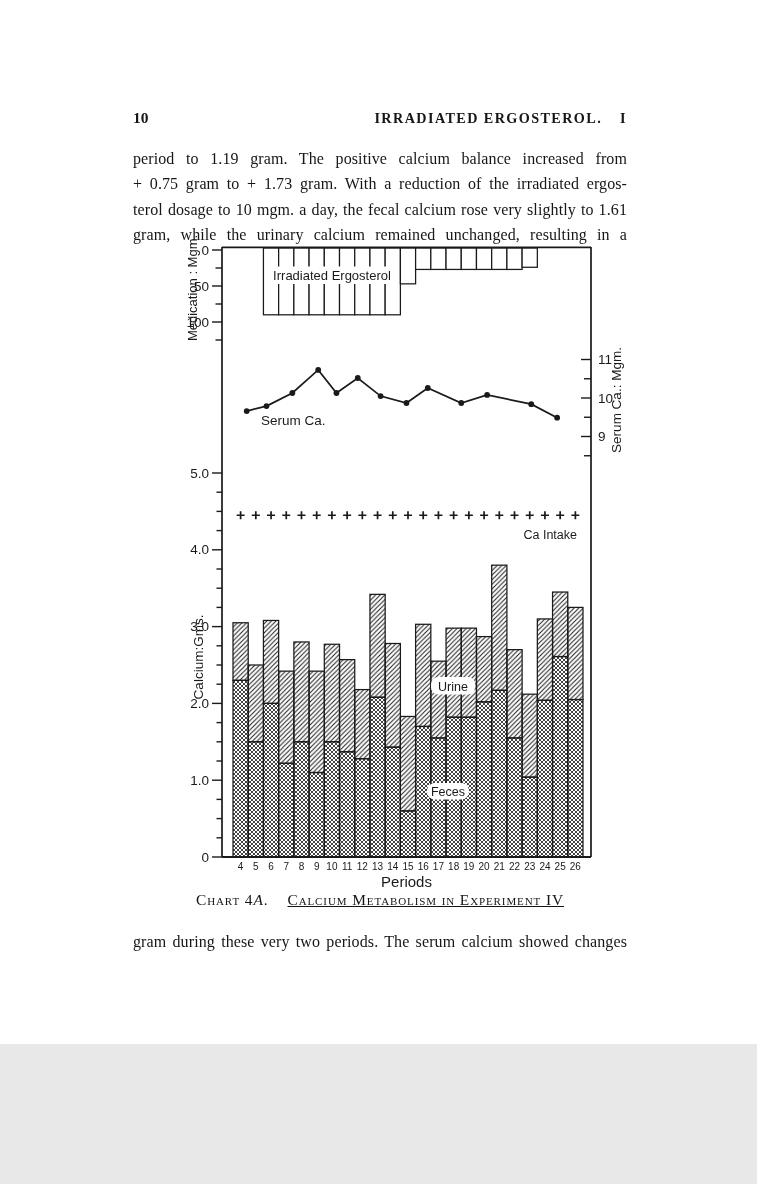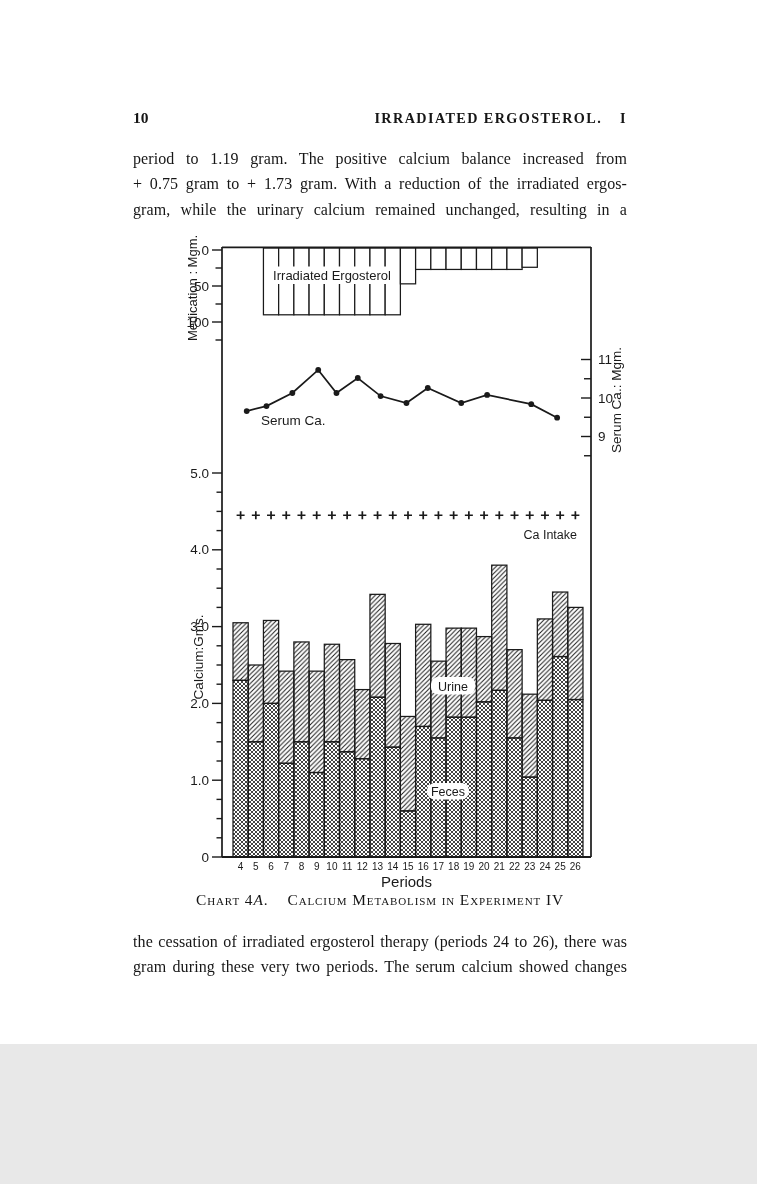--- a/index.html
+++ b/index.html
@@ -9,38 +9,39 @@
   .rh{position:absolute;top:110px;left:133px;width:494px;text-align:right;
       font-weight:bold;font-size:14.2px;letter-spacing:1.4px;}
   .rh .rh-num{margin-left:18px;}
   .para{position:absolute;left:133px;width:494px;}
   .para-top{top:146px;}
   .para-bottom{top:929px;}
   .jline{text-align:justify;text-align-last:justify;font-size:16px;
          line-height:25.4px;letter-spacing:0.1px;}
   .caption{position:absolute;top:891px;left:110px;width:540px;text-align:center;
            font-variant:small-caps;font-size:15.4px;letter-spacing:0.9px;color:#141414;}
-  .caption .cap-title{margin-left:19px;}
+  .caption .cap-title{margin-left:19px;text-decoration:underline;}
   .caption i{font-family:"Liberation Serif",serif;}
   #chart{position:absolute;left:0;top:0;}
   #chart text{font-family:"Liberation Sans",sans-serif;fill:#1a1a1a;}
 </style>
 </head>
 <body>
 
 <div class="page">
 
   <span class="pageno">10</span>
   <div class="rh">
     <span>IRRADIATED ERGOSTEROL.</span><span class="rh-num">I</span>
   </div>
 
   <div class="para para-top">
     <div class="jline">period to 1.19 gram.  The positive calcium balance increased from</div>
     <div class="jline">+ 0.75 gram to + 1.73 gram.  With a reduction of the irradiated ergos-</div>
+    <div class="jline">terol dosage to 10 mgm. a day, the fecal calcium rose very slightly to 1.61</div>
     <div class="jline">gram, while the urinary calcium remained unchanged, resulting in a</div>
   </div>
 
   <svg id="chart" width="757" height="1184" viewBox="0 0 757 1184">
     <defs>
       <pattern id="hatchDiag" width="4.6" height="4.6" patternUnits="userSpaceOnUse">
         <path d="M-1,1 l2,-2 M0,4.6 l4.6,-4.6 M3.6,5.6 l2,-2" stroke="#1c1c1c" stroke-width="1" fill="none"></path>
       </pattern>
       <pattern id="hatchCross" width="4" height="4" patternUnits="userSpaceOnUse">
         <path d="M0,4 l4,-4 M-1,1 l2,-2 M3,5 l2,-2 M0,0 l4,4 M-1,3 l2,2 M3,-1 l2,2" stroke="#222" stroke-width="0.85" fill="none"></path>
@@ -239,17 +240,16 @@
         <text x="575.3825" y="870" text-anchor="middle" font-size="10px">26</text>
         <text x="406.5" y="886.5" text-anchor="middle" font-size="15px">Periods</text>
       </g>
     </svg>
 
   <div class="caption">
     <span>Chart 4</span><i>A</i><span>.</span><span class="cap-title">Calcium Metabolism in Experiment IV</span>
   </div>
 
   <div class="para para-bottom">
-    <div class="jline">the cessation of irradiated ergosterol therapy (periods 24 to 26), there was</div>
     <div class="jline">gram during these very two periods.  The serum calcium showed changes</div>
   </div>
 
 </div>
 
 </body></html>

